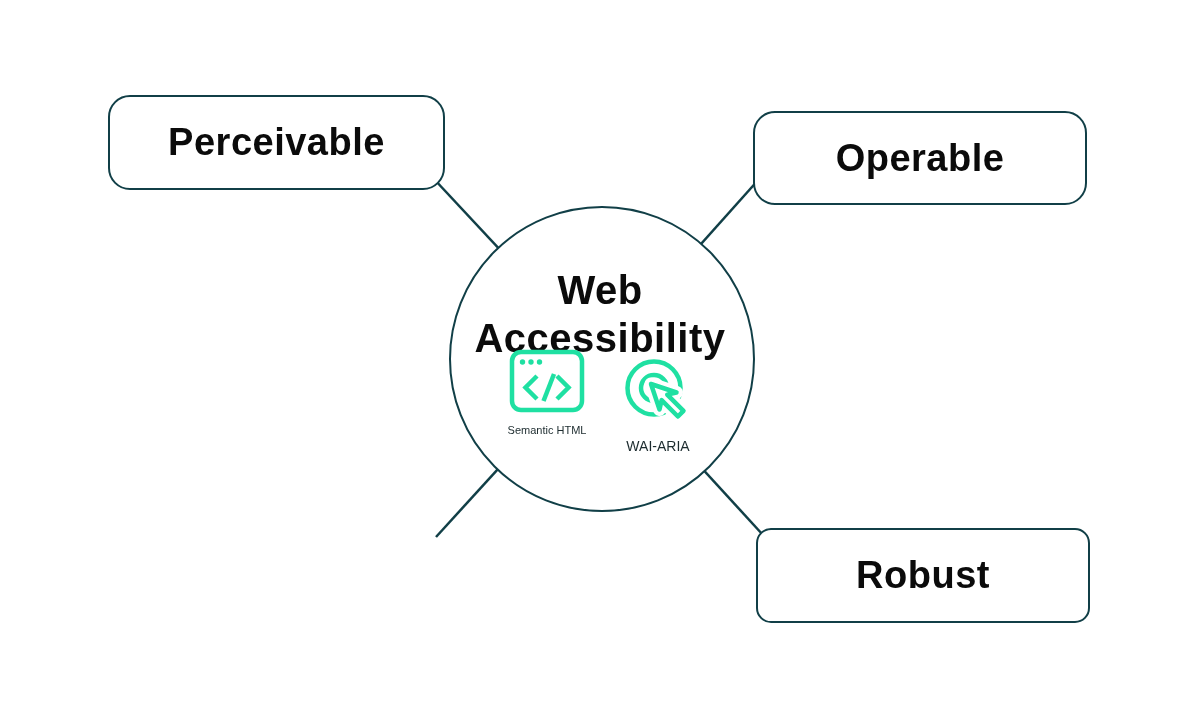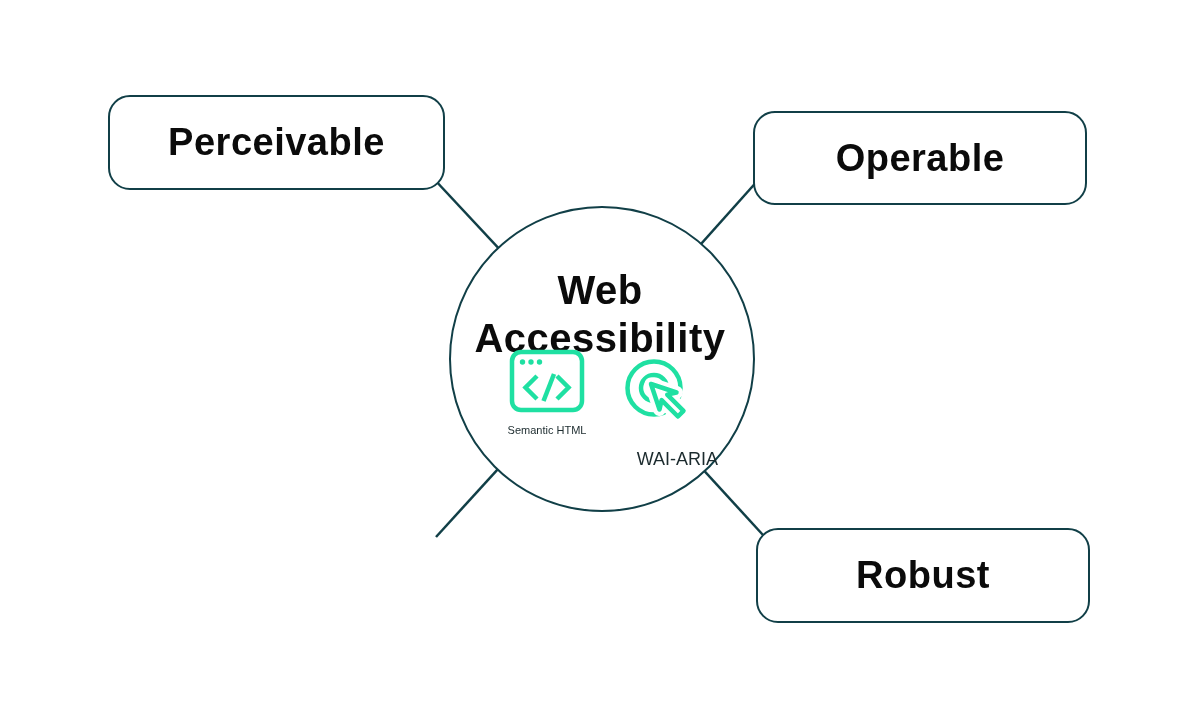--- a/index.html
+++ b/index.html
@@ -10,39 +10,39 @@
   .lines-layer{position:absolute;left:0;top:0;width:1200px;height:715px;z-index:0;}
   .node{
     position:absolute;z-index:1;background:#ffffff;
     border:2.5px solid #113F47;border-radius:22px;
     display:flex;align-items:center;justify-content:center;
     font-size:38px;font-weight:700;color:#0b0b0b;letter-spacing:.5px;
   }
   .node-perceivable{left:108px;top:95px;width:333px;height:91px;}
   .node-operable{left:753px;top:111px;width:330px;height:90px;text-align:right;}
   .node-understandable{left:111px;top:530px;width:332px;height:90px;}
-  .node-robust{left:756px;top:528px;width:330px;height:91px;}
+  .node-robust{left:756px;top:528px;width:330px;height:91px;border-radius:15px;}
   .hub-circle{
     position:absolute;z-index:1;left:449px;top:206px;width:302px;height:302px;
     border-radius:50%;border:2.5px solid #113F47;background:#ffffff;
   }
   .hub-title{
     position:absolute;z-index:2;left:449px;top:236px;width:302px;
     text-align:center;font-size:40px;line-height:1.2;font-weight:700;
     color:#0b0b0b;letter-spacing:.5px;margin-top:30px;
   }
   .icon-abs{position:absolute;z-index:2;}
   .icon-browser{left:509px;top:349px;}
   .icon-click{left:618px;top:354px;}
   .small-label{
     position:absolute;z-index:2;text-align:center;color:#1c2b2e;
     font-weight:400;
   }
   .label-semantic{left:491px;top:424px;width:112px;font-size:11px;line-height:1.25;}
-  .label-waiaria{left:598px;top:449px;width:120px;font-size:18px;text-align:right;}
+  .label-waiaria{left:598px;top:438px;width:120px;font-size:14px;}
 </style>
 </head>
 <body>
 
 <div class="stage">
 
   <svg class="lines-layer" width="1200" height="715" viewBox="0 0 1200 715">
     <line x1="434" y1="179" x2="600" y2="357" stroke="#113F47" stroke-width="2.5"></line>
     <line x1="760" y1="178" x2="600" y2="357" stroke="#113F47" stroke-width="2.5"></line>
     <line x1="436" y1="537" x2="600" y2="357" stroke="#113F47" stroke-width="2.5"></line>

